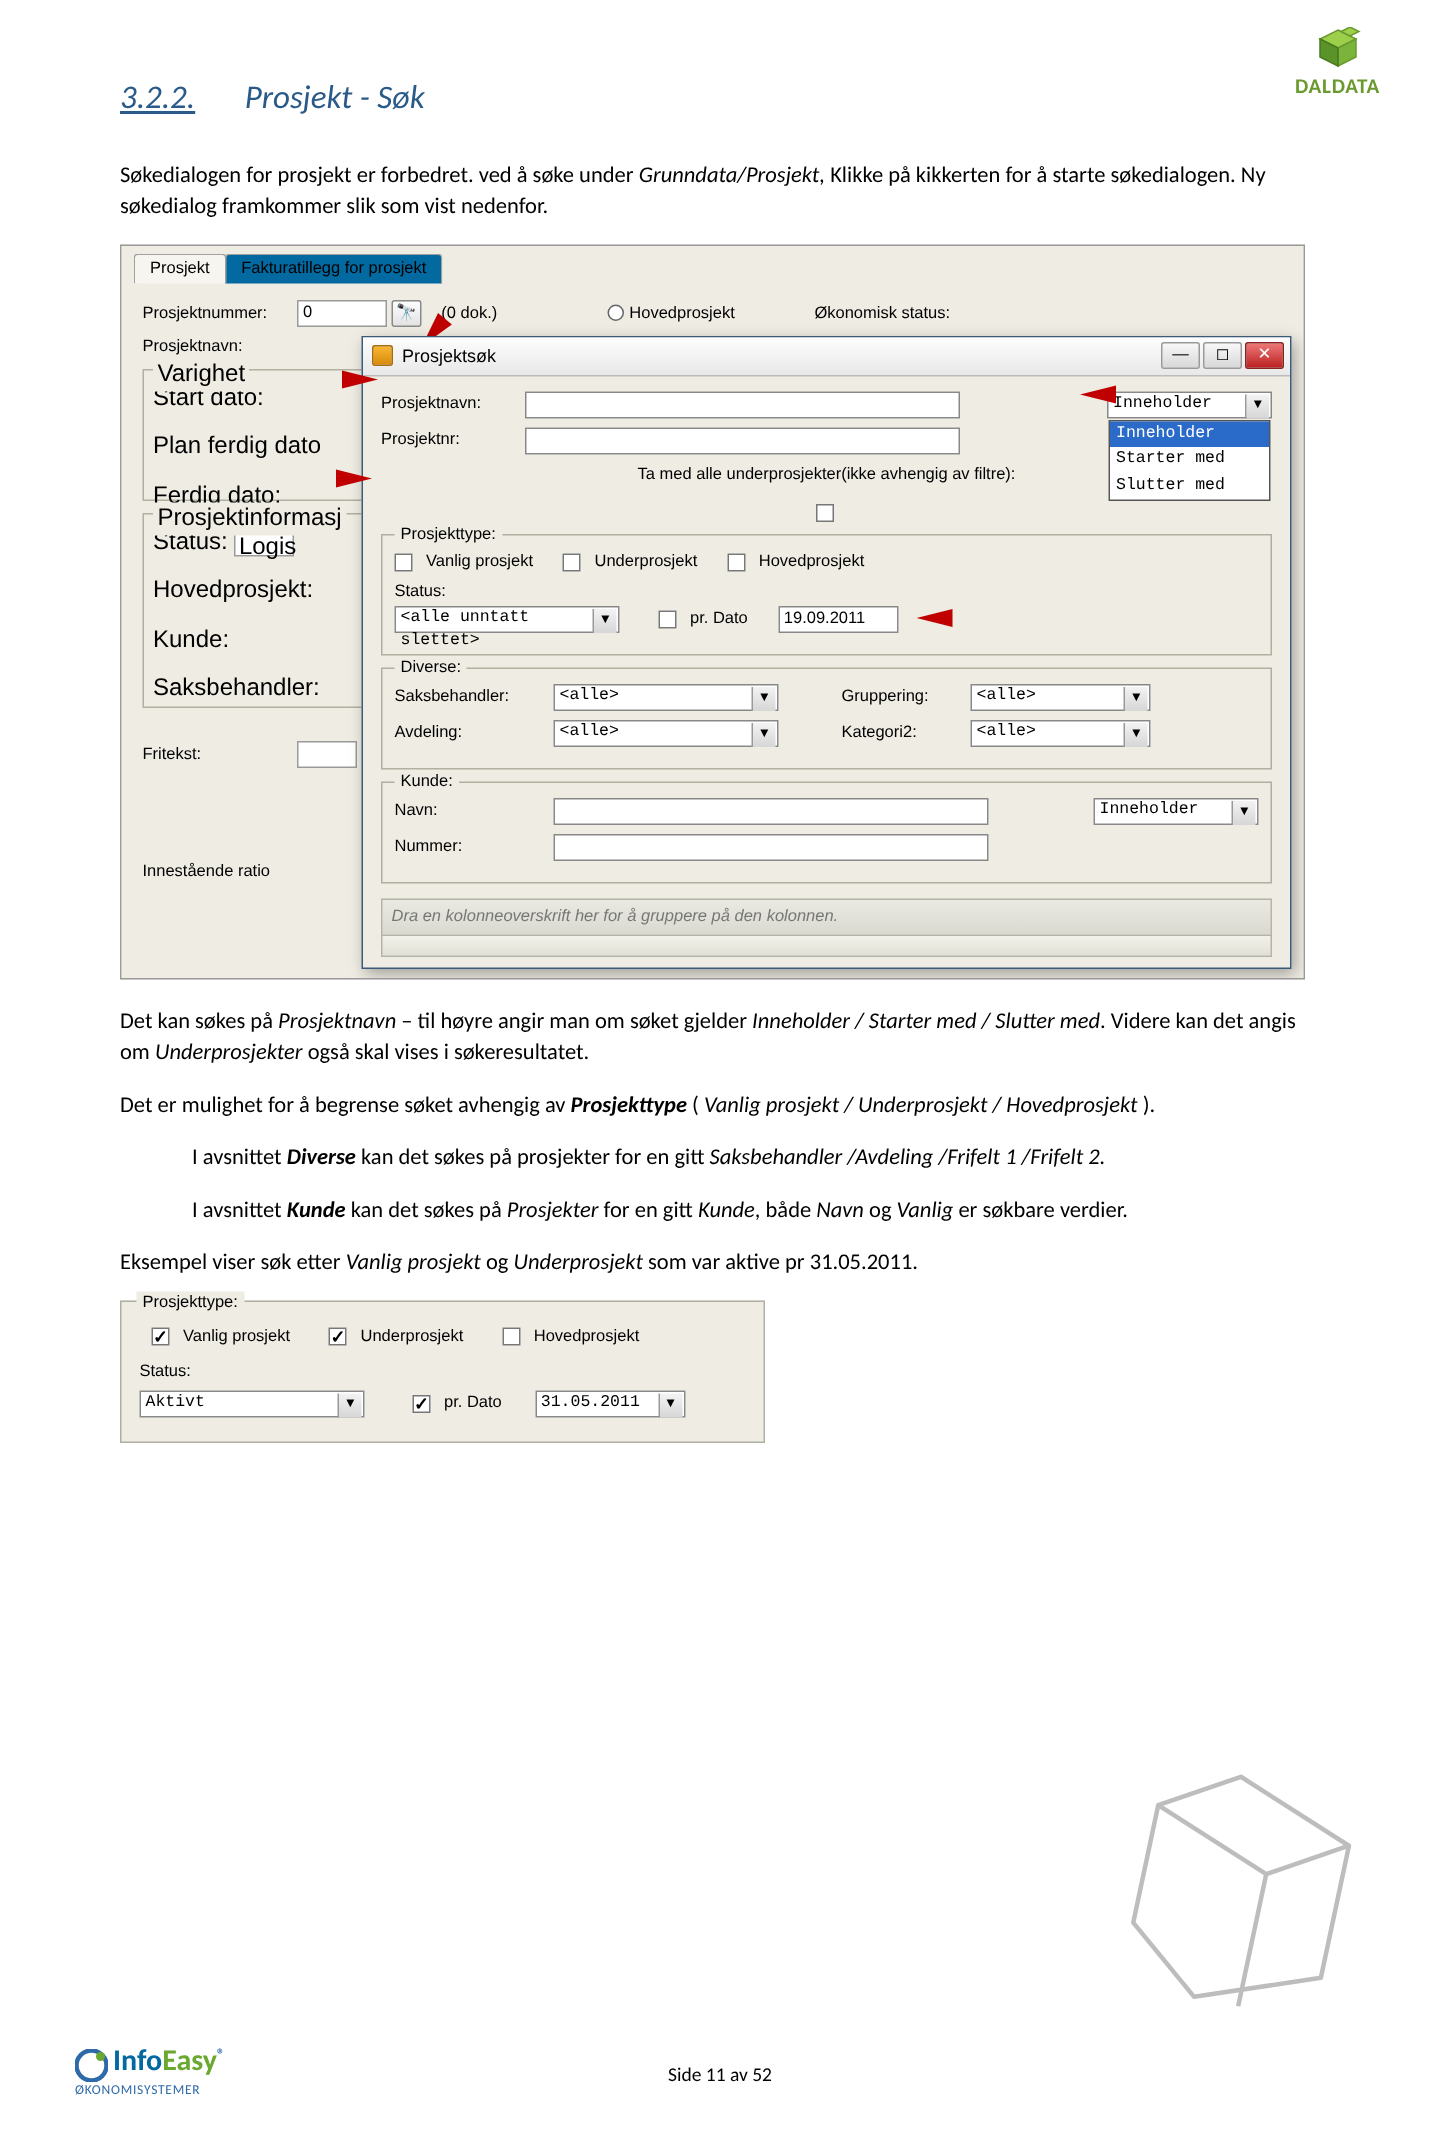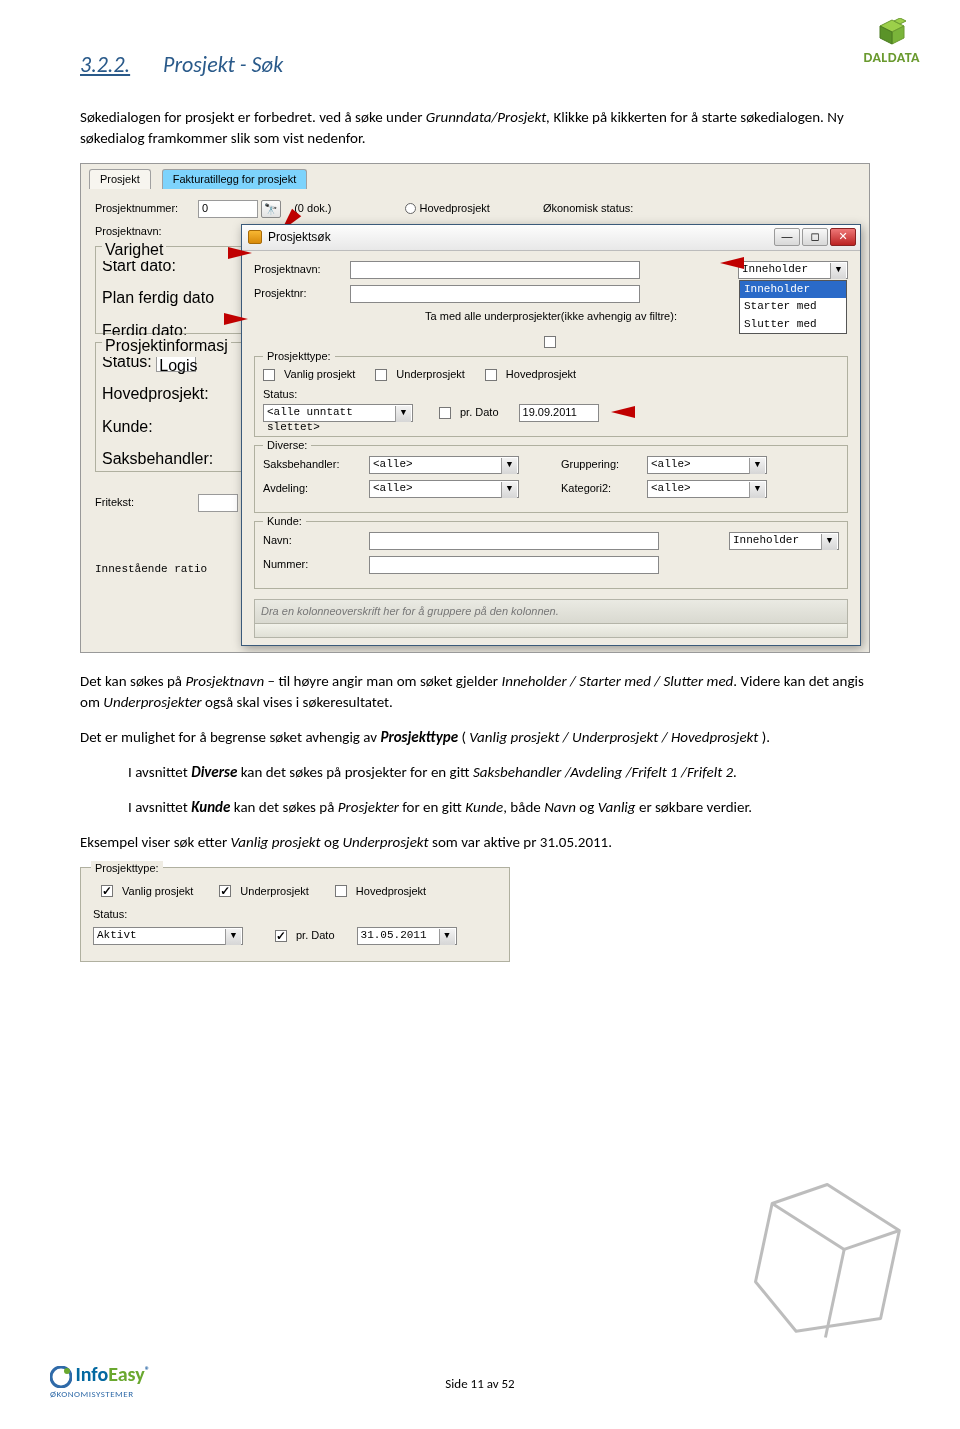--- a/index.html
+++ b/index.html
@@ -57,26 +57,26 @@
   }
   .bg-panel {
     position: absolute;
     inset: 0;
     background: #efece3;
   }
   .tabs {
     position: absolute;
     top: 5px; left: 8px;
     display: flex;
-    gap: 12px;
+    gap: 0;
   }
   .tab {
     border: 1px solid #a0a0a0;
     border-bottom: none;
-    background: #7dd3fc;
+    background: #0369a1;
     padding: 2px 10px;
     font-size: 11px;
     border-radius: 3px 3px 0 0;
     margin-right: -1px;
   }
   .tab.active { background: #f7f5ef; }
   .bg-row { position: absolute; left: 14px; font-size: 11px; }
   .bg-label { display: inline-block; width: 100px; }
   .bg-input {
     display: inline-block;
@@ -295,21 +295,21 @@
         <div style="margin-bottom:10px;"><span>Status:</span> <span class="bg-input" style="width:40px; padding:0 2px;">Logis</span></div>
         <div style="margin-bottom:10px;">Hovedprosjekt:</div>
         <div style="margin-bottom:10px;">Kunde:</div>
         <div>Saksbehandler:</div>
       </div>
 
       <div class="bg-row" style="top:330px;">
         <span class="bg-label">Fritekst:</span>
         <span class="bg-input" style="width:40px;"></span>
       </div>
-      <div class="bg-row" style="top:398px;font-family:Liberation Mono, monospace;">
+      <div class="bg-row" style="top:410px;">
         <span>Innestående ratio</span>
       </div>
     </div>
 
     <div class="arrow-red dl" style="top:45px; left:200px;"></div>
 
     <div class="dlg">
       <div class="dlg-title">
         <span class="dlg-ico"></span>
         <span>Prosjektsøk</span>

